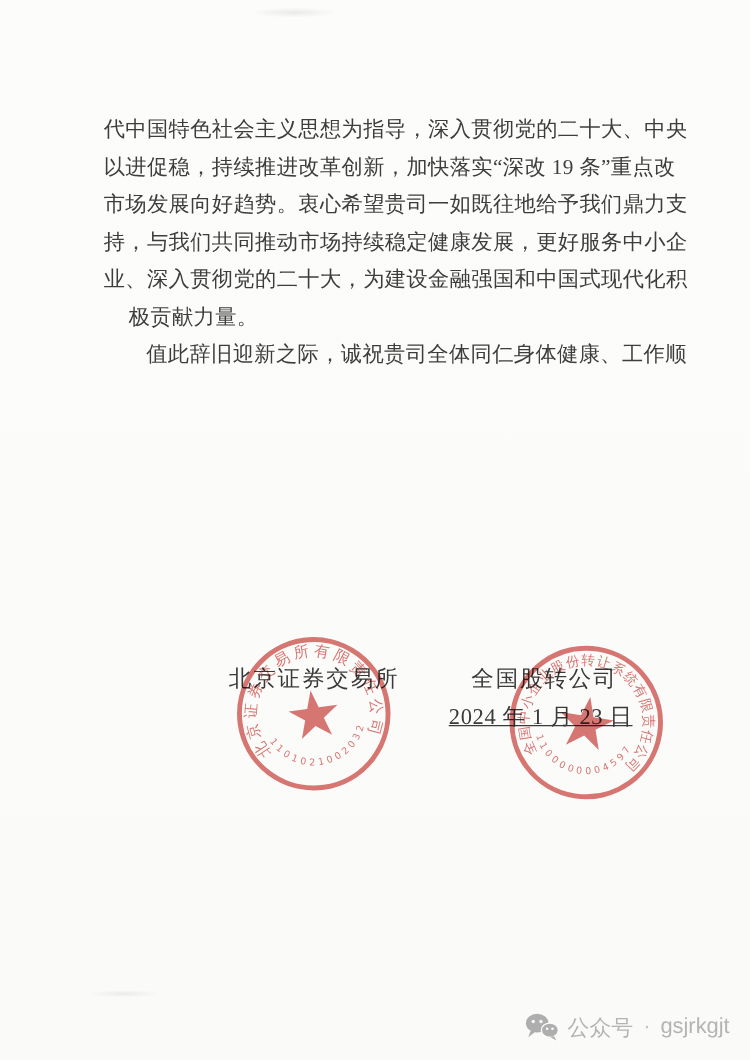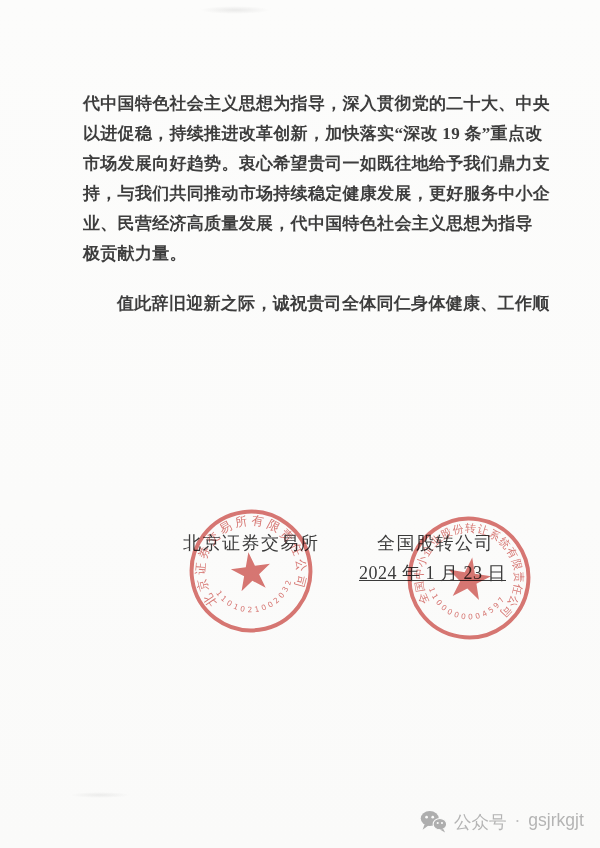--- a/index.html
+++ b/index.html
@@ -17,28 +17,28 @@
   
   .smudge { position: absolute; border-radius: 50%; pointer-events: none; }
   .smudge-top { left: 200px; top: 6px; width: 70px; height: 8px;
     background: radial-gradient(ellipse, rgba(150,150,150,.18), rgba(150,150,150,0) 70%); }
   .smudge-bottom { left: 70px; top: 792px; width: 60px; height: 6px;
     background: radial-gradient(ellipse, rgba(150,150,150,.15), rgba(150,150,150,0) 70%); }
 
   
   .letter-body {
     position: absolute; left: 83px; top: 89px; width: 447px;
-    color: #3d3d3d; font-size: 17px; letter-spacing: 0.3px; font-weight: bold;
+    color: #3d3d3d; font-size: 17px; letter-spacing: 0.3px;
   }
   .line {
     height: 30px; line-height: 30px; white-space: nowrap;
     text-align: justify; text-align-last: justify;
   }
-  .line.para-end { text-align-last: left; }
-  .line.indent { padding-left: 34px; margin-top: 20px; }
+  .line.para-end { text-align-last: left; margin-left: 20px; }
+  .line.indent { padding-left: 34px; }
 
   
   .sig {
     position: absolute; color: #3a3a3a; font-size: 18px;
     letter-spacing: 1.5px; white-space: nowrap; z-index: 2;
   }
   .sig-left  { left: 183px; top: 531px; }
   .sig-right { left: 377px; top: 531px; }
   .sig-date  { left: 359px; top: 561px; letter-spacing: 0.5px; text-decoration: underline; }
 
@@ -70,21 +70,21 @@
 <div class="page">
 
   <div class="smudge smudge-top"></div>
   <div class="smudge smudge-bottom"></div>
 
   <div class="letter-body">
     <div class="line">代中国特色社会主义思想为指导，深入贯彻党的二十大、中央</div>
     <div class="line">以进促稳，持续推进改革创新，加快落实“深改 19 条”重点改</div>
     <div class="line">市场发展向好趋势。衷心希望贵司一如既往地给予我们鼎力支</div>
     <div class="line">持，与我们共同推动市场持续稳定健康发展，更好服务中小企</div>
-    <div class="line">业、民营经济高质量发展，代中国特色社会主义思想为指导</div>
+    <div class="line">业、深入贯彻党的二十大，为建设金融强国和中国式现代化积</div>
     <div class="line para-end">极贡献力量。</div>
     <div class="line indent">值此辞旧迎新之际，诚祝贵司全体同仁身体健康、工作顺</div>
   </div>
 
   <div class="sig sig-left">北京证券交易所</div>
   <div class="sig sig-right">全国股转公司</div>
   <div class="sig sig-date">2024 年 1 月 23 日</div>
 
   <svg class="seal seal-left" width="132" height="132" viewBox="0 0 140 140">
     <defs>

